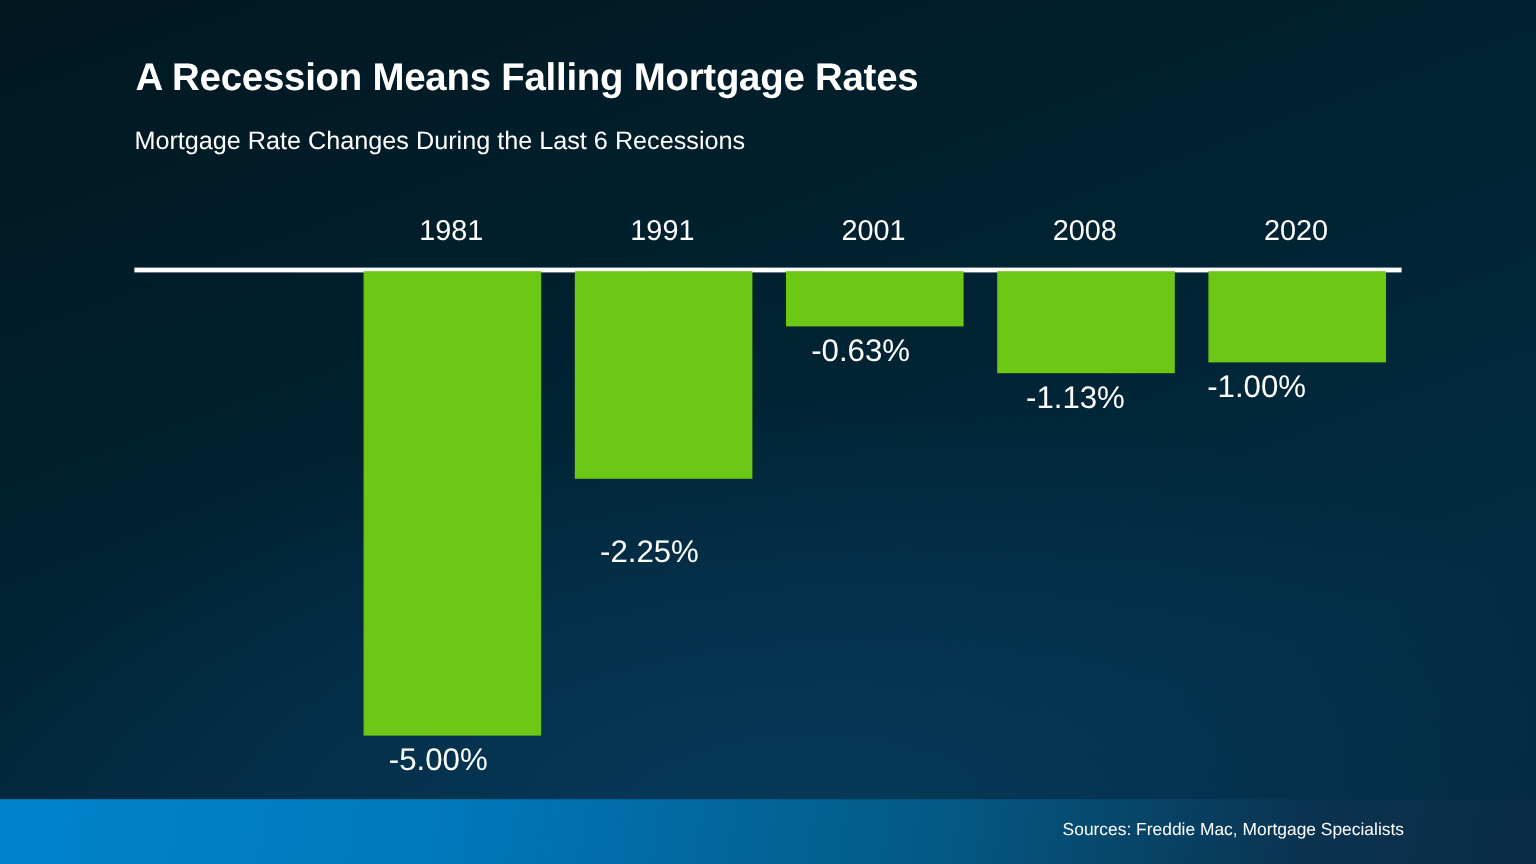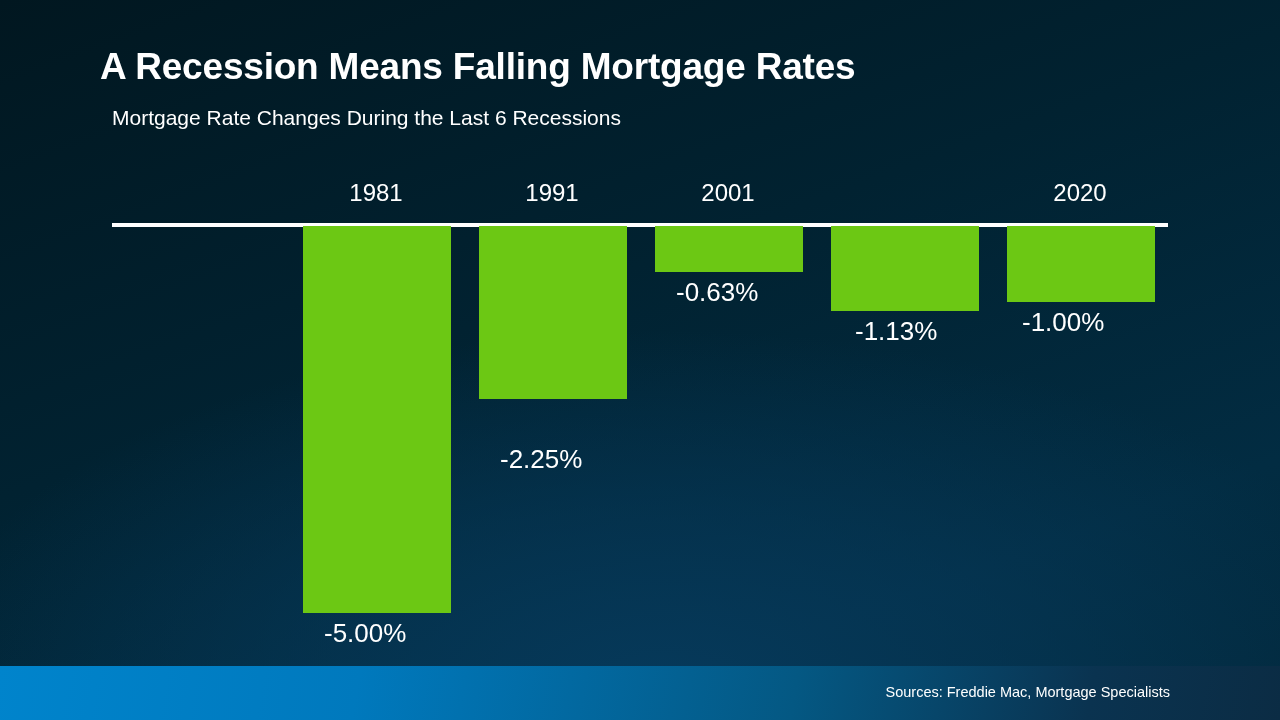--- a/index.html
+++ b/index.html
@@ -16,23 +16,23 @@
     background:
       radial-gradient(ellipse 1100px 520px at 52% 95%, #06395A 0%, rgba(6,57,90,0.55) 34%, rgba(6,57,90,0.0) 68%),
       linear-gradient(160deg, #011720 0%, #012231 42%, #022C42 78%, #02283B 100%);
     color: #ffffff;
     -webkit-font-smoothing: antialiased;
   }
 
   
   #title {
     position: absolute;
-    left: 100px;
+    left: 113px;
     top: 46px;
-    font-size: 37px;
+    font-size: 32px;
     font-weight: bold;
     letter-spacing: -0.2px;
     color: #ffffff;
     white-space: nowrap;
   }
   #subtitle {
     position: absolute;
     left: 112px;
     top: 106px;
     font-size: 21px;
@@ -128,28 +128,29 @@
       <div class="val-label" style="left:36px; top:227px;margin-top:40px;">-2.25%</div>
     </div>
 
     <div class="col" style="left:528px; width:176px;">
       <div class="cat-label">2001</div>
       <div class="bar" style="left:15px; width:148px; height:46px;"></div>
       <div class="val-label" style="left:36px; top:100px;">-0.63%</div>
     </div>
 
     <div class="col" style="left:704px; width:176px;">
+      <div class="cat-label">2008</div>
       <div class="bar" style="left:15px; width:148px; height:85px;"></div>
       <div class="val-label" style="left:39px; top:139px;">-1.13%</div>
     </div>
 
     <div class="col" style="left:880px; width:176px;">
       <div class="cat-label">2020</div>
       <div class="bar" style="left:15px; width:148px; height:76px;"></div>
-      <div class="val-label" style="left:30px; top:130px;text-align:right;">-1.00%</div>
+      <div class="val-label" style="left:14px; top:130px;text-align:right;">-1.00%</div>
     </div>
 
   </div>
 
   <div id="footer"></div>
   <div id="sources">Sources: Freddie Mac, Mortgage Specialists</div>
 
 </div>
 
 </body></html>

